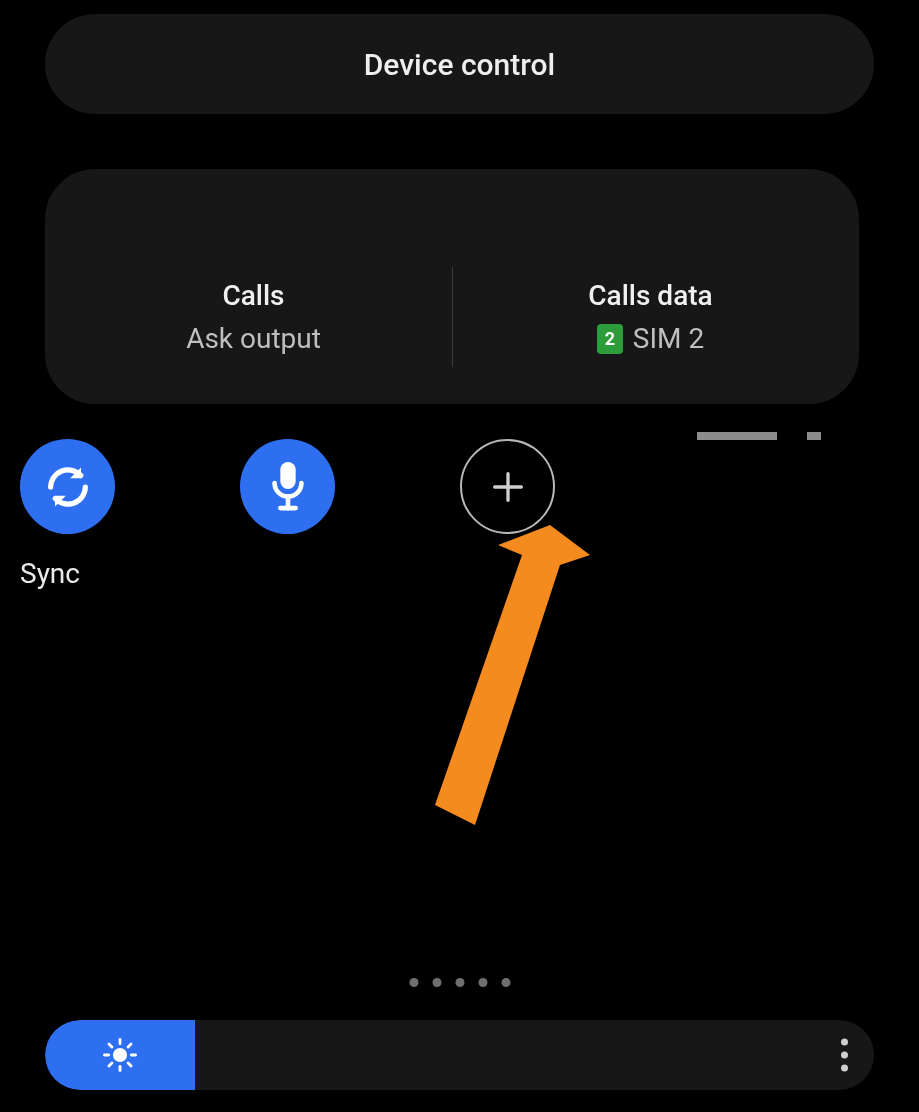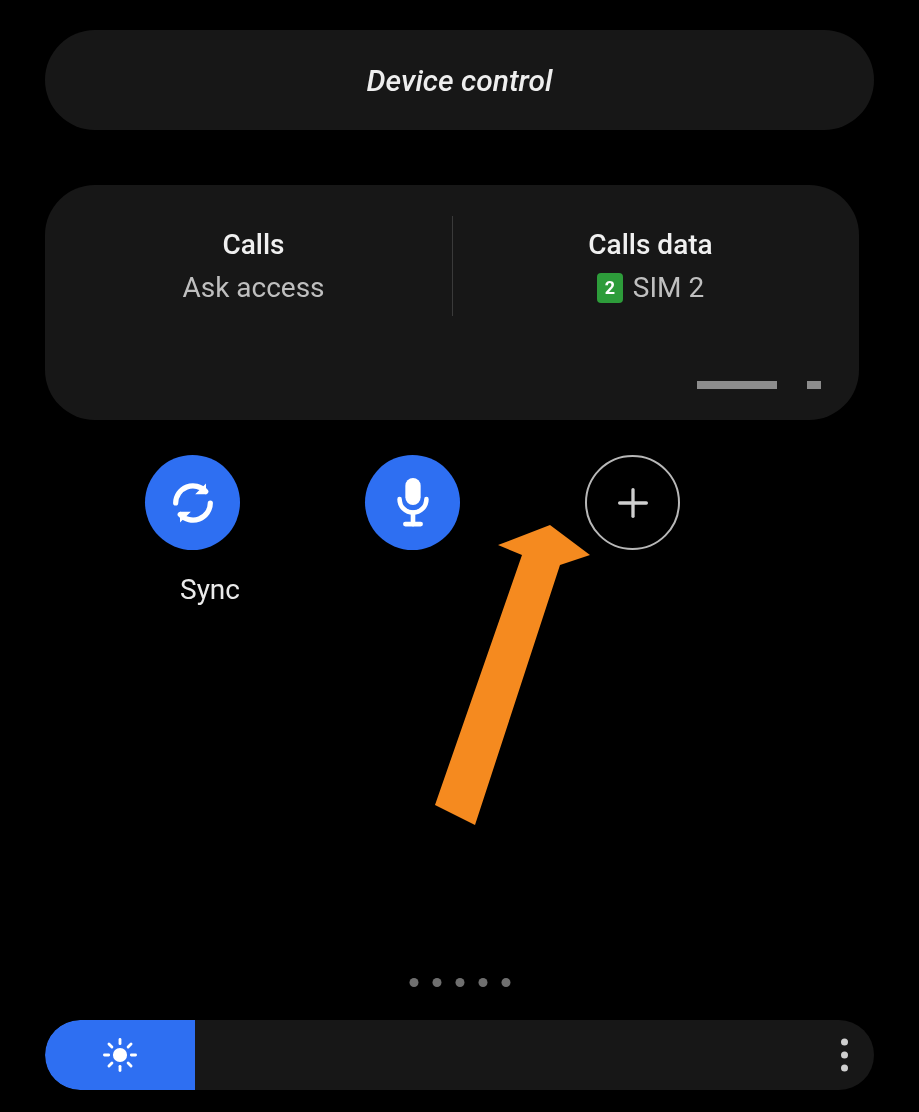--- a/index.html
+++ b/index.html
@@ -10,22 +10,21 @@
     font-family: -apple-system, BlinkMacSystemFont, "Segoe UI", Roboto, sans-serif;
     color: #e8e8e8;
     overflow: hidden;
     position: relative;
   }
 
   
   .top-buttons {
     display: flex;
     gap: 30px;
-    padding: 30px 45px 0 45px;
-    font-style: italic;
+    padding: 14px 45px 0 45px;
   }
   .pill-btn {
     flex: 1;
     height: 100px;
     background: #171717;
     border-radius: 55px;
     display: flex;
     align-items: center;
     justify-content: center;
     font-size: 30px;
@@ -34,22 +33,22 @@
     cursor: pointer;
   }
 
   
   .sim-panel {
     margin: 55px 60px 0 45px;
     background: #171717;
     border-radius: 50px;
     height: 235px;
     display: flex;
-    align-items: flex-start;
-    padding: 6px 10px;
+    align-items: flex-end;
+    padding: 12px 10px;
   }
   .sim-col {
     flex: 1;
     display: flex;
     flex-direction: column;
     align-items: center;
     justify-content: center;
     position: relative;
     height: 150px;
   }
@@ -102,21 +101,21 @@
   
   .toggles-row {
     display: flex;
     gap: 0;
     padding: 35px 20px 0 20px;
   }
   .toggle-col {
     width: 220px;
     display: flex;
     flex-direction: column;
-    align-items: flex-end;
+    align-items: flex-start;
   }
   .toggle-circle {
     width: 95px;
     height: 95px;
     border-radius: 50%;
     display: flex;
     align-items: center;
     justify-content: center;
     cursor: pointer;
   }
@@ -203,21 +202,21 @@
 
 <div class="top-buttons">
   <div class="pill-btn">
     <span>Device control</span>
   </div>
 </div>
 
 <div class="sim-panel">
   <div class="sim-col">
     <div class="sim-title">Calls</div>
-    <div class="sim-value">Ask access</div>
+    <div class="sim-value">Ask output</div>
   </div>
   <div class="sim-col">
     <div class="sim-title">Calls data</div>
     <div class="sim-value">
       <span class="sim-badge sim-badge-2">2</span>
       <span>SIM 2</span>
     </div>
     <div class="sim-extra-mobile">
       <span class="bar-long"></span>
       <span class="bar-short"></span>

